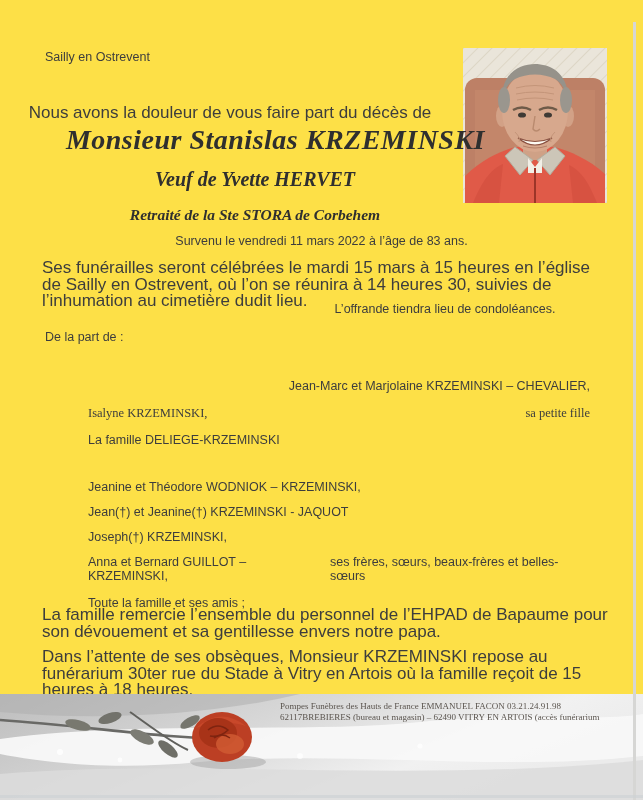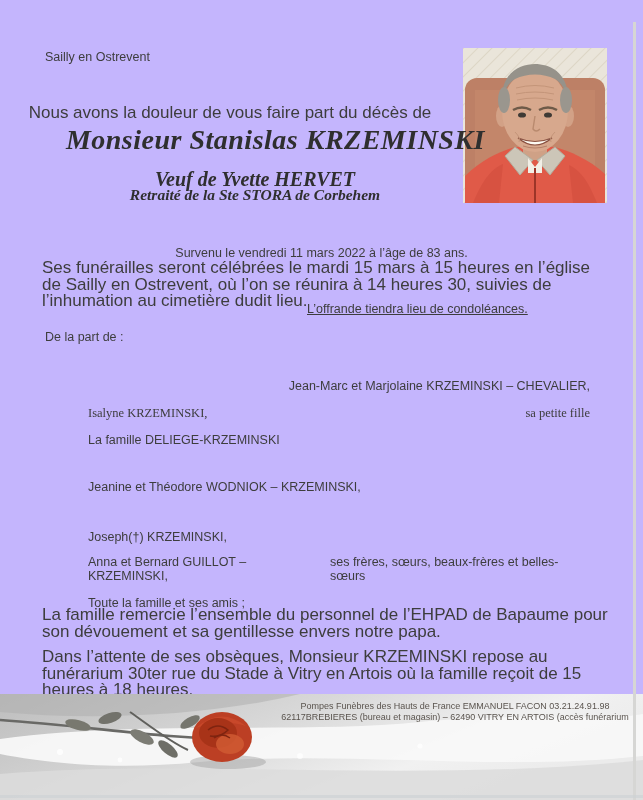--- a/index.html
+++ b/index.html
@@ -1,54 +1,54 @@
 <!DOCTYPE html>
 <html><head>
 <meta charset="utf-8">
 <style>
   html,body{margin:0;padding:0;background:#ffffff;}
   .page{
     position:relative;
     width:643px;height:800px;
-    background:#c4b5fd;
+    background:#fde047;
     overflow:hidden;
     font-family:"Liberation Sans", sans-serif;
     color:#3d3d3d;
   }
   .abs{position:absolute;}
   .loc{left:45px;top:50px;font-size:12.5px;}
   .intro{left:0;top:103px;width:460px;text-align:center;font-size:17px;}
   .title{
     left:25px;top:124px;width:460px;text-align:right;
     font-family:"Liberation Serif", serif;font-style:italic;font-weight:600;
     font-size:28px;color:#2f2f2f;letter-spacing:.5px;
   }
   .spouse{
     left:25px;top:168px;width:460px;text-align:center;
     font-family:"Liberation Serif", serif;font-style:italic;font-weight:600;
     font-size:20px;color:#2f2f2f;
   }
   .retired{
-    left:25px;top:186px;width:460px;text-align:center;
+    left:25px;top:206px;width:460px;text-align:center;
     font-family:"Liberation Serif", serif;font-style:italic;font-weight:700;
     font-size:15.5px;color:#2f2f2f;
   }
-  .death{left:0;top:234px;width:643px;text-align:center;font-size:12.5px;margin-top:12px;}
+  .death{left:0;top:234px;width:643px;text-align:center;font-size:12.5px;}
   .para{left:42px;width:568px;font-size:17px;line-height:16.5px;}
   .funeral{top:260px;}
-  .offering{left:307px;top:302px;width:290px;text-align:left;font-size:12.5px;text-decoration:underline;}
+  .offering{left:300px;top:302px;width:290px;text-align:center;font-size:12.5px;}
   .fromline{left:45px;top:330px;font-size:12.5px;}
   .famrow{left:88px;width:502px;font-size:12.5px;display:flex;justify-content:space-between;}
   .famrow .rel{text-align:right;}
   .famrow .rel-inline{margin-left:4px;}
   .thanks{top:607px;}
   .repose{top:649px;}
   .footer{
-    left:280px;top:701px;width:350px;text-align:center;
-    font-family:Liberation Sans, sans-serif;font-size:9px;line-height:10.5px;
+    left:280px;top:701px;width:350px;text-align:left;
+    font-family:Liberation Serif, serif;font-size:9px;line-height:10.5px;
     color:#5a544e;z-index:5;
   }
   .portrait{left:463px;top:48px;width:144px;height:155px;}
   .roseimg{left:0;top:694px;width:643px;height:106px;}
   .edge-line{left:633px;top:22px;width:3px;height:778px;background:#d6d6d4;}
   .bottom-line{left:0;top:795px;width:643px;height:3px;background:#ccd0d3;opacity:.6;}
 </style>
 </head>
 <body>
 
@@ -124,20 +124,23 @@
   <div class="abs famrow" style="top:406px;font-family:Liberation Serif, serif;">
     <span>Isalyne KRZEMINSKI,</span>
     <span class="rel">sa petite fille</span>
   </div>
   <div class="abs famrow" style="top:433px;">
     <span>La famille DELIEGE-KRZEMINSKI</span>
   </div>
 
   <div class="abs famrow" style="top:480px;">
     <span>Jeanine et Théodore WODNIOK – KRZEMINSKI,</span>
+  </div>
+  <div class="abs famrow" style="top:505px;">
+    <span>Jean(†) et Jeanine(†) KRZEMINSKI - JAQUOT</span>
   </div>
   <div class="abs famrow" style="top:530px;">
     <span>Joseph(†) KRZEMINSKI,</span>
   </div>
   <div class="abs famrow" style="top:555px;justify-content:flex-start;">
     <span>Anna et Bernard GUILLOT – KRZEMINSKI,</span>
     <span class="rel-inline">ses frères, sœurs, beaux-frères et belles-sœurs</span>
   </div>
   <div class="abs famrow" style="top:580px;margin-top:16px;">
     <span>Toute la famille et ses amis ;</span>

